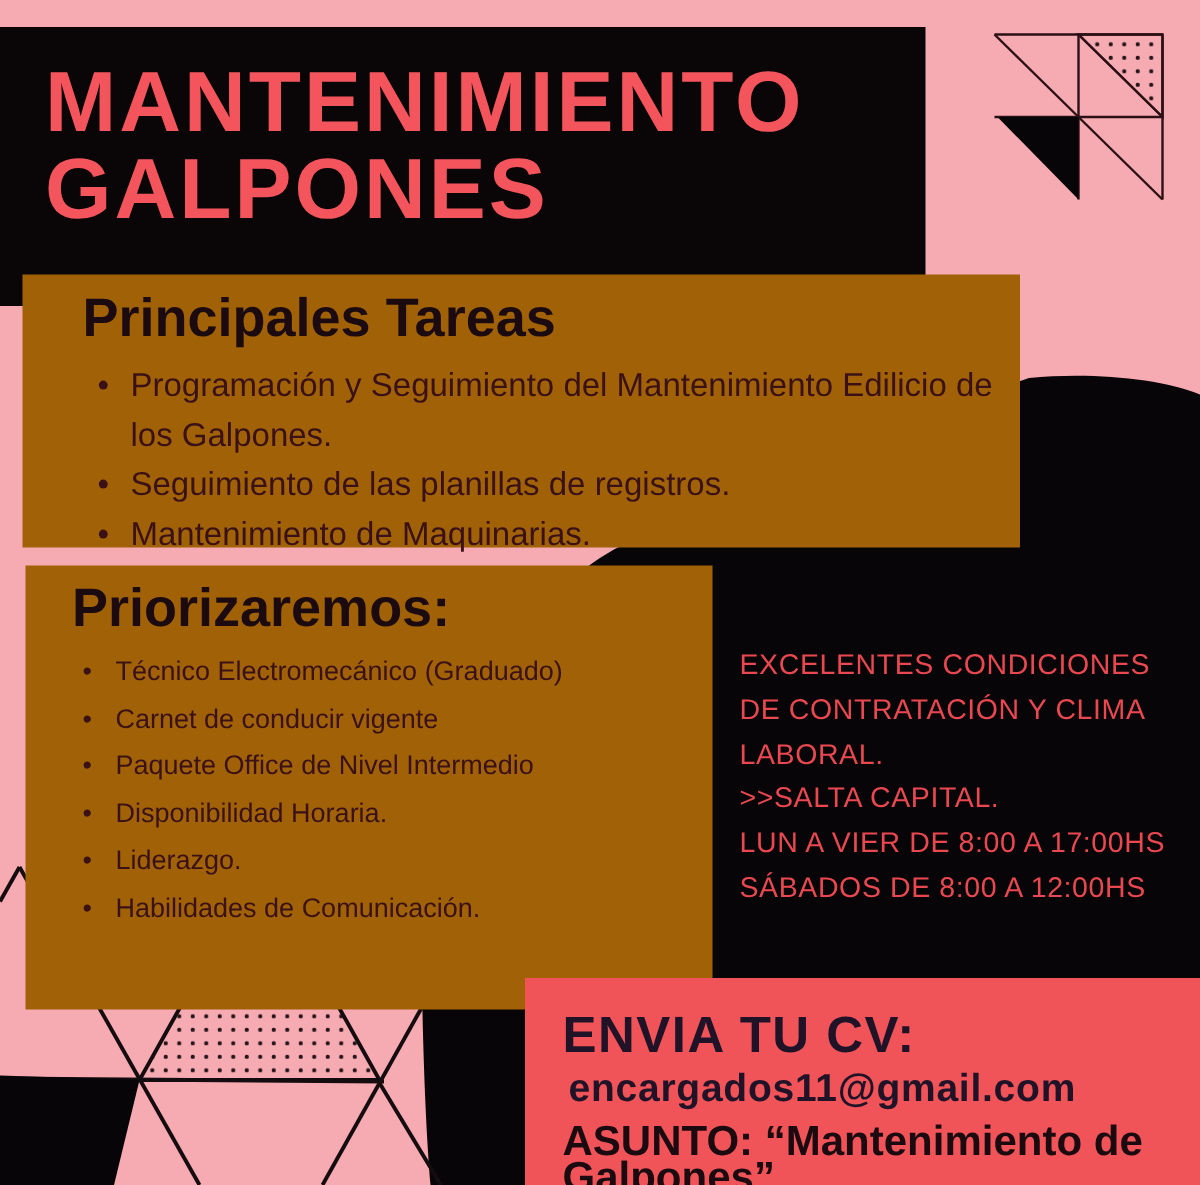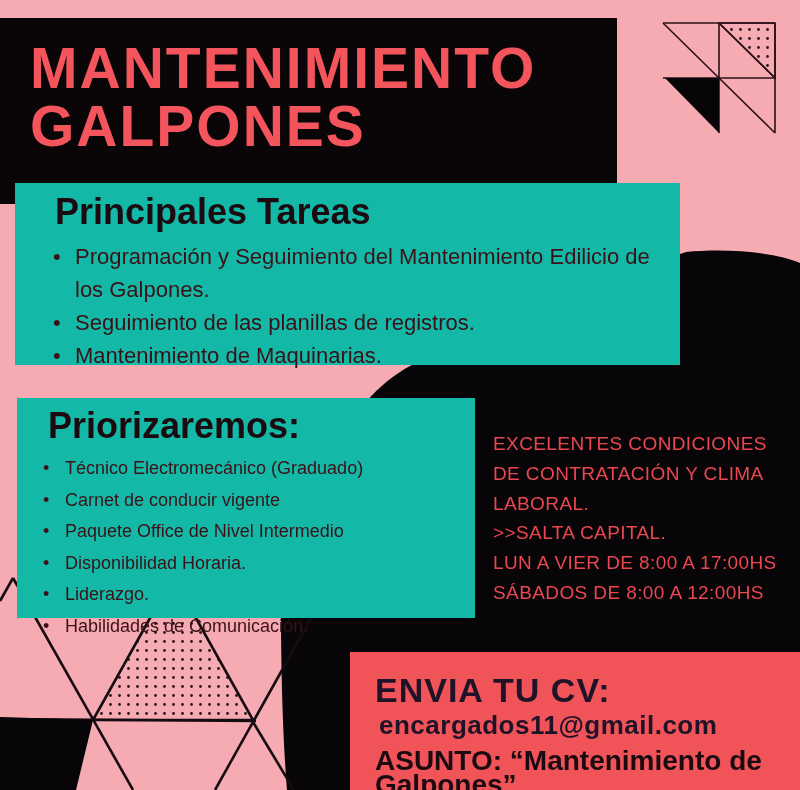--- a/index.html
+++ b/index.html
@@ -13,36 +13,36 @@
     position:absolute;left:0;top:18px;width:617px;height:186px;
     background:#0a0608;z-index:2;
   }
   .title-line{
     position:relative;margin:0;padding:0 0 0 30px;
     font-size:57px;line-height:58px;font-weight:800;letter-spacing:2px;
     color:#f4555c;white-space:nowrap;
   }
   .title-line.first{padding-top:21px;}
   
-  .card{position:absolute;background:#14b8a6;z-index:3;}
+  .card{position:absolute;background:#a16207;z-index:3;}
   .card h2{
     margin:0;color:#1b0b10;font-weight:700;
   }
-  .card ul{margin:0;padding:0;list-style:none;}
+  .card ul{margin:12px;padding:0;list-style:none;}
   .card li{
     position:relative;color:#3a1117;font-weight:400;
   }
   .card li::before{
     content:"•";position:absolute;left:-22px;top:0;color:#3a1117;
   }
   .tasks-card{left:15px;top:183px;width:665px;height:182px;}
   .tasks-card h2{padding:8px 0 0 40px;font-size:36px;line-height:42px;}
   .tasks-card ul{margin-top:7px;padding-left:60px;}
   .tasks-card li{font-size:22px;line-height:33px;max-width:600px;}
-  .priorities-card{left:17px;top:398px;width:458px;height:220px;}
+  .priorities-card{left:17px;top:377px;width:458px;height:296px;}
   .priorities-card h2{padding:7px 0 0 31px;font-size:36px;line-height:42px;}
   .priorities-card ul{margin-top:6px;padding-left:48px;}
   .priorities-card li{font-size:18px;line-height:31.5px;max-width:400px;}
   
   .conditions{
     position:absolute;left:493px;top:429px;width:305px;z-index:3;
   }
   .cond-line{
     color:#ea4850;font-size:19px;line-height:29.8px;font-weight:400;
     letter-spacing:0.4px;white-space:nowrap;

